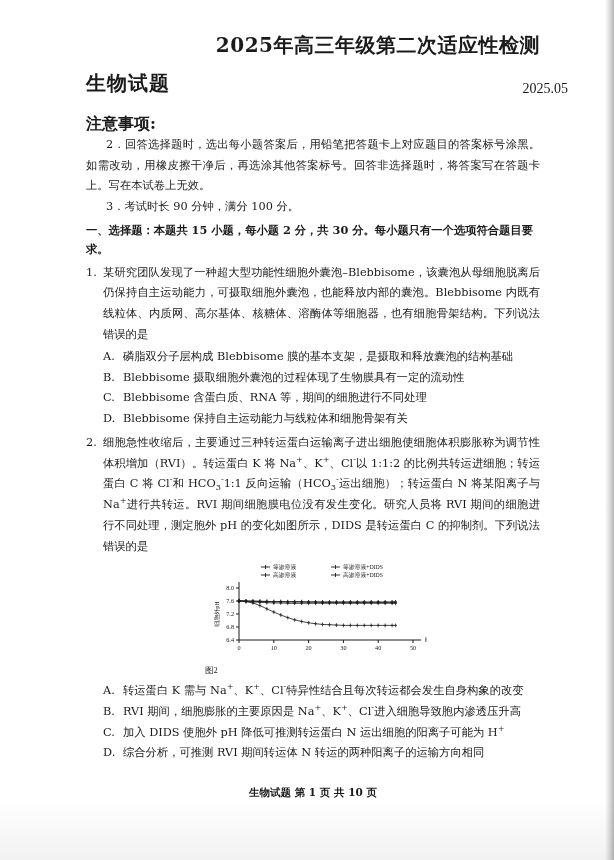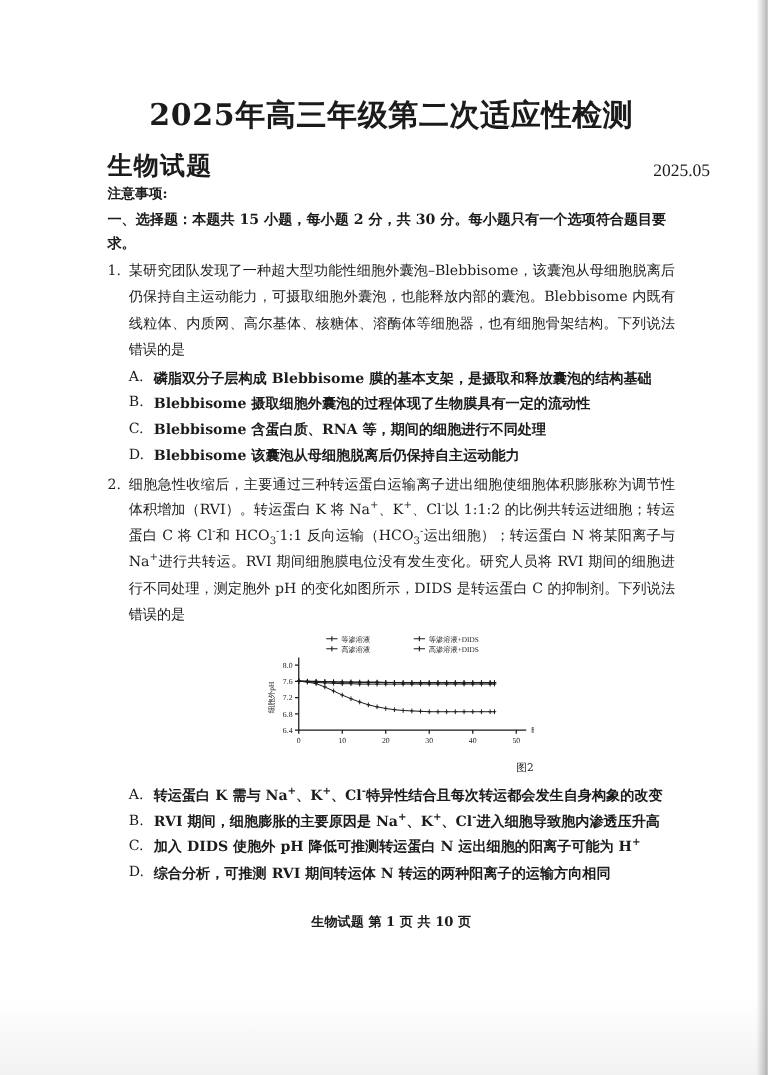--- a/index.html
+++ b/index.html
@@ -44,25 +44,25 @@
     position: absolute;
     left: 0;
     top: 0;
     width: 614px;
     padding: 0 74px 0 86px;
     box-sizing: border-box;
     color: #1b1b1b;
   }
 
   .title-main {
-    text-align: center;
-    font-size: 24px;
+    text-align: right;
+    font-size: 20px;
     font-weight: bold;
     letter-spacing: 0.5px;
-    margin: 76px 0 0 0;
+    margin: 32px 0 0 0;
     font-family: "DejaVu Serif", "Liberation Serif", serif;
   }
   .subtitle-row {
     position: relative;
     margin-top: 11px;
     height: 28px;
   }
   .title-sub {
     font-size: 20px;
     font-weight: bold;
@@ -71,22 +71,23 @@
   .title-date {
     position: absolute;
     right: -28px;
     bottom: 1px;
     font-size: 14px;
     font-weight: normal;
     font-family: "Liberation Serif", serif;
   }
 
   .notice-heading {
-    font-size: 11px;
+    font-size: 16px;
     font-weight: bold;
+    margin-top: 16px;
   }
   .notice-item {
     font-size: 11.3px;
     line-height: 1.82;
     text-align: justify;
     text-justify: inter-ideograph;
   }
   .notice-item .num {
     padding-left: 20px;
   }
@@ -126,62 +127,64 @@
     font-size: 11.3px;
     line-height: 1.84;
     padding-left: 17px;
   }
   .opt-letter {
     width: 20px;
     flex: 0 0 20px;
   }
   .opt-text {
     flex: 1 1 auto;
-    font-weight: bold;
   }
 
   sup, sub {
     font-size: 72%;
     line-height: 0;
   }
 
   
   .figure-wrap {
     display: flex;
     justify-content: center;
     margin: 4px 0 2px 0;
   }
   .figure {
     width: 228px;
   }
   .fig-caption {
-    text-align: right;
+    text-align: left;
     font-size: 8.5px;
     margin-top: -2px;
     margin-left: 6px;
+    font-family: Liberation Serif, serif;
   }
   svg.chart text {
     font-family: "Liberation Serif", serif;
     fill: #1b1b1b;
   }
 </style>
 </head>
 <body>
 
 <div id="page">
   <div id="content">
 
     <div class="title-main">2025年高三年级第二次适应性检测</div>
 
     <div class="subtitle-row">
       <div class="title-sub">生物试题</div>
       <div class="title-date">2025.05</div>
     </div>
 
     <div class="notice-heading">注意事项:</div>
+    <div class="notice-item"><span class="num">2．回答选择题时，选出每小题答案后，用铅笔把答题卡上对应题目的答案标号涂黑。如需改动，用橡皮擦干净后，再选涂其他答案标号。回答非选择题时，将答案写在答题卡上。写在本试卷上无效。</span></div>
+    <div class="notice-item"><span class="num">3．考试时长 90 分钟，满分 100 分。</span></div>
 
     <div class="section-head">一、选择题：本题共 15 小题，每小题 2 分，共 30 分。每小题只有一个选项符合题目要求。</div>
 
     <div class="question">
       <div class="q-body">
         <span class="q-num">1.</span>
         <span class="q-text">某研究团队发现了一种超大型功能性细胞外囊泡–Blebbisome，该囊泡从母细胞脱离后仍保持自主运动能力，可摄取细胞外囊泡，也能释放内部的囊泡。Blebbisome 内既有线粒体、内质网、高尔基体、核糖体、溶酶体等细胞器，也有细胞骨架结构。下列说法错误的是</span>
       </div>
       <div class="options">
         <div class="option">
@@ -191,21 +194,21 @@
         <div class="option">
           <span class="opt-letter">B.</span>
           <span class="opt-text">Blebbisome 摄取细胞外囊泡的过程体现了生物膜具有一定的流动性</span>
         </div>
         <div class="option">
           <span class="opt-letter">C.</span>
           <span class="opt-text">Blebbisome 含蛋白质、RNA 等，期间的细胞进行不同处理</span>
         </div>
         <div class="option">
           <span class="opt-letter">D.</span>
-          <span class="opt-text">Blebbisome 该囊泡从母细胞脱离后仍保持自主运动能力</span>
+          <span class="opt-text">Blebbisome 保持自主运动能力与线粒体和细胞骨架有关</span>
         </div>
       </div>
     </div>
 
     <div class="question">
       <div class="q-body">
         <span class="q-num">2.</span>
         <span class="q-text">细胞急性收缩后，主要通过三种转运蛋白运输离子进出细胞使细胞体积膨胀称为调节性体积增加（RVI）。转运蛋白 K 将 Na<sup>+</sup>、K<sup>+</sup>、Cl<sup>-</sup>以 1:1:2 的比例共转运进细胞；转运蛋白 C 将 Cl<sup>-</sup>和 HCO<sub>3</sub><sup>-</sup>1:1 反向运输（HCO<sub>3</sub><sup>-</sup>运出细胞）；转运蛋白 N 将某阳离子与 Na<sup>+</sup>进行共转运。RVI 期间细胞膜电位没有发生变化。研究人员将 RVI 期间的细胞进行不同处理，测定胞外 pH 的变化如图所示，DIDS 是转运蛋白 C 的抑制剂。下列说法错误的是</span>
       </div>
 

